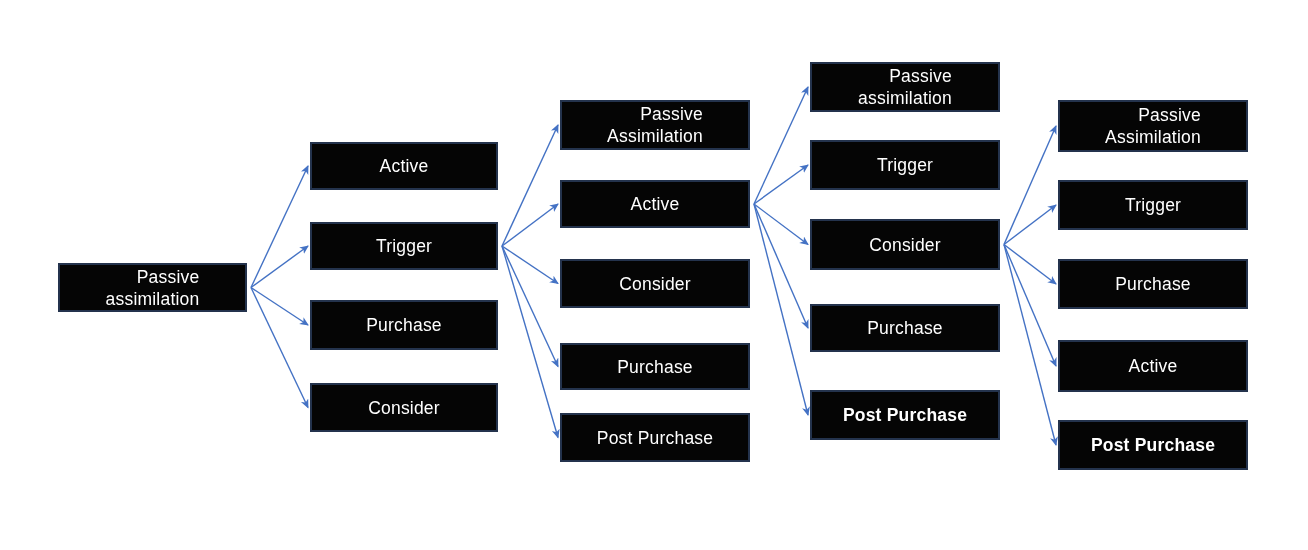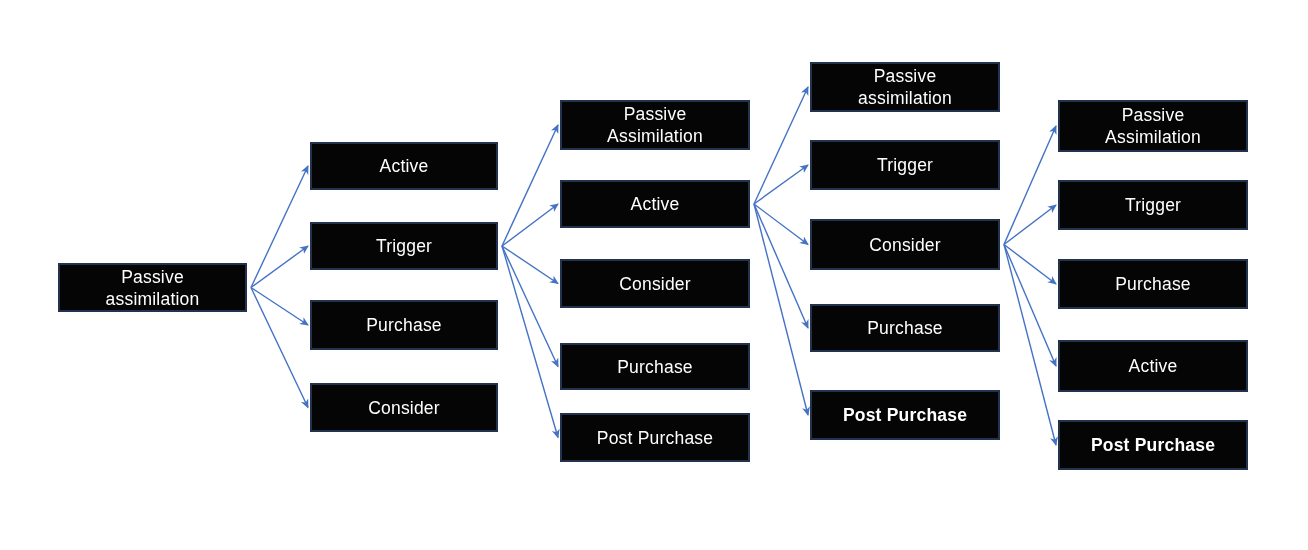--- a/index.html
+++ b/index.html
@@ -25,21 +25,21 @@
   }
   .node {
     position: absolute;
     box-sizing: border-box;
     background: #050505;
     border: 2px solid #24334d;
     color: #ffffff;
     display: flex;
     align-items: center;
     justify-content: center;
-    text-align: center;
+    text-align: right;
     white-space: pre-line;
     font-size: 17.5px;
     line-height: 22px;
     font-weight: 400;
     letter-spacing: 0.2px;
   }
   .node.bold {
     font-weight: 700;
   }
 </style>

